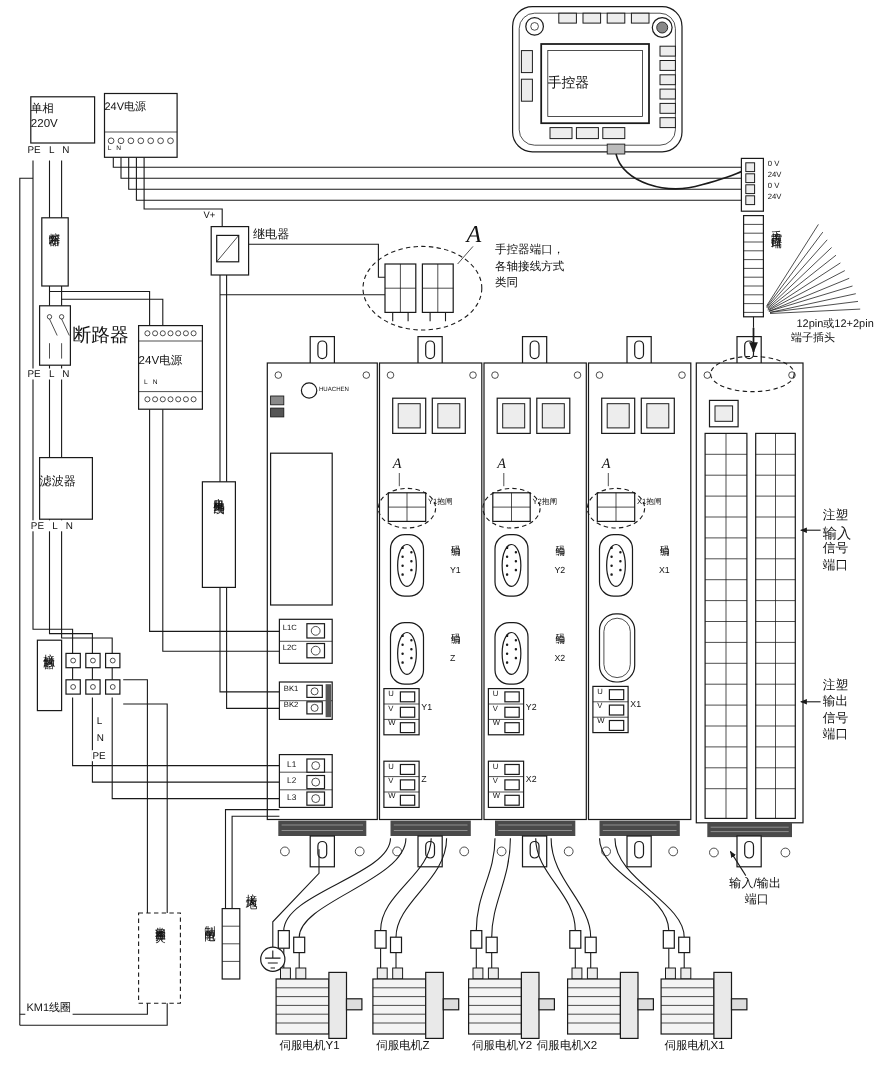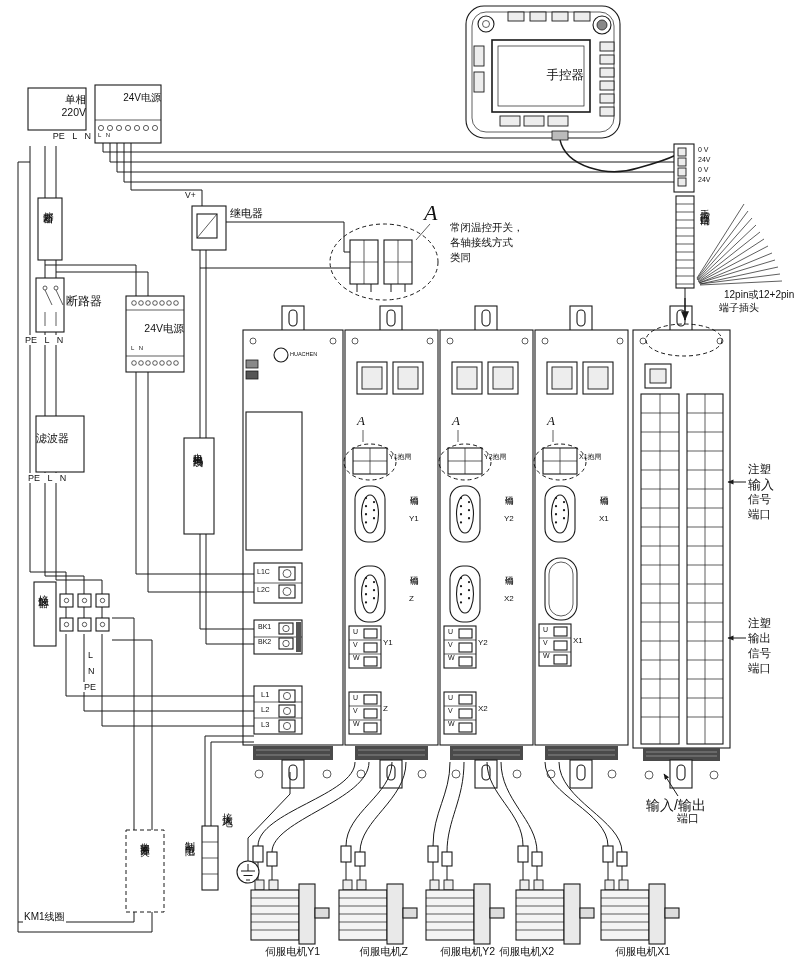--- a/index.html
+++ b/index.html
@@ -1,20 +1,20 @@
 <!DOCTYPE html>
 <html><head>
 <meta charset="utf-8">
 <style>
   html,body{margin:0;padding:0;background:#fff}
   .stage{position:relative;width:800px;height:980px;background:#fff;overflow:hidden;
          font-family:"Liberation Sans",sans-serif;color:#111}
   .stage svg{position:absolute;left:0;top:0}
   .lbl{position:absolute;color:#111;line-height:1.15;white-space:nowrap}
-  .c{text-align:right}
+  .c{text-align:left}
   .v{writing-mode:vertical-rl;text-orientation:upright;letter-spacing:2px}
   .bg{background:#fff;padding:0 1px}
   .serif{font-family:"Liberation Serif",serif;font-style:italic}
   .s{fill:#fff;stroke:#1a1a1a;stroke-width:1.1}
   .sf{fill:#ededed;stroke:#1a1a1a;stroke-width:.9}
   .w{fill:none;stroke:#1a1a1a;stroke-width:1}
   .thin{fill:none;stroke:#1a1a1a;stroke-width:.7}
   .dash{fill:none;stroke:#1a1a1a;stroke-width:1;stroke-dasharray:4 3}
 </style>
 </head>
@@ -484,40 +484,40 @@
 </svg>
 
 <div class="lbl c" style="left:28px;top:93px;width:58px;font-size:10.5px">单相</div>
 <div class="lbl c" style="left:28px;top:106px;width:58px;font-size:10.5px">220V</div>
 <div class="lbl c" style="left:25px;top:131px;width:66px;font-size:9px;word-spacing:5px">PE L N</div>
 
 <div class="lbl c" style="left:95px;top:92px;width:66px;font-size:10px">24V电源</div>
 <div class="lbl" style="left:98px;top:132px;font-size:6px;word-spacing:3px">L N</div>
 
 <div class="lbl v" style="left:43px;top:203px;height:54px;font-size:10.5px;letter-spacing:1px">熔断器</div>
-<div class="lbl" style="left:66px;top:295px;font-size:12px">断路器</div>
+<div class="lbl" style="left:66px;top:295px;font-size:17px">断路器</div>
 <div class="lbl bg" style="left:24px;top:335px;font-size:9px;word-spacing:5px">PE L N</div>
 
 <div class="lbl c" style="left:126px;top:322px;width:58px;font-size:10.5px">24V电源</div>
 <div class="lbl" style="left:131px;top:345px;font-size:6px;word-spacing:3px">L N</div>
 
 <div class="lbl" style="left:230px;top:207px;font-size:11px">继电器</div>
 <div class="lbl" style="left:185px;top:191px;font-size:8.5px">V+</div>
 
 <div class="lbl c" style="left:36px;top:432px;width:24px;font-size:11px">滤波器</div>
 <div class="lbl bg" style="left:27px;top:473px;font-size:9px;word-spacing:5px">PE L N</div>
 
 <div class="lbl v" style="left:192px;top:445px;height:84px;font-size:10px;letter-spacing:1px">电机抱闸线</div>
 <div class="lbl v" style="left:38px;top:586px;height:58px;font-size:10.5px">接触器</div>
 
 <div class="lbl bg" style="left:87px;top:650px;font-size:9px">L</div>
 <div class="lbl bg" style="left:87px;top:666px;font-size:9px">N</div>
 <div class="lbl bg" style="left:83px;top:682px;font-size:9px">PE</div>
 
-<div class="lbl" style="left:450px;top:221px;font-size:10.5px">常闭温控开关，</div>
+<div class="lbl" style="left:450px;top:221px;font-size:10.5px">手控器端口，</div>
 <div class="lbl" style="left:450px;top:236px;font-size:10.5px">各轴接线方式</div>
 <div class="lbl" style="left:450px;top:251px;font-size:10.5px">类同</div>
 <div class="lbl serif" style="left:424px;top:200px;font-size:22px">A</div>
 
 <div class="lbl c" style="left:498px;top:68px;width:86px;font-size:12.5px">手控器</div>
 <div class="lbl" style="left:698px;top:146px;font-size:7px">0 V</div>
 <div class="lbl" style="left:698px;top:156px;font-size:7px">24V</div>
 <div class="lbl" style="left:698px;top:166px;font-size:7px">0 V</div>
 <div class="lbl" style="left:698px;top:176px;font-size:7px">24V</div>
 <div class="lbl v" style="left:699px;top:201px;height:66px;font-size:10px">手控器端口</div>
@@ -526,21 +526,21 @@
 
 <div class="lbl" style="left:748px;top:463px;font-size:11.5px">注塑</div>
 <div class="lbl" style="left:748px;top:478px;font-size:13px">输入</div>
 <div class="lbl" style="left:748px;top:493px;font-size:11.5px">信号</div>
 <div class="lbl" style="left:748px;top:508px;font-size:11.5px">端口</div>
 <div class="lbl" style="left:748px;top:617px;font-size:11.5px">注塑</div>
 <div class="lbl" style="left:748px;top:632px;font-size:11.5px">输出</div>
 <div class="lbl" style="left:748px;top:647px;font-size:11.5px">信号</div>
 <div class="lbl" style="left:748px;top:662px;font-size:11.5px">端口</div>
 
-<div class="lbl" style="left:646px;top:797px;font-size:14px">输入/输出</div>
+<div class="lbl" style="left:663px;top:797px;font-size:11px">输入/输出</div>
 <div class="lbl" style="left:677px;top:812px;font-size:11px">端口</div>
 
 <div class="lbl v" style="left:222px;top:804px;height:46px;font-size:10.5px">接大地</div>
 <div class="lbl v" style="left:139px;top:835px;height:74px;font-size:9.5px;letter-spacing:1px">常闭温控开关</div>
 <div class="lbl v" style="left:184px;top:833px;height:58px;font-size:10px">制动电阻</div>
 <div class="lbl bg" style="left:23px;top:911px;font-size:10px">KM1线圈</div>
 
 <div class="lbl" style="left:290px;top:351px;font-size:5.5px">HUACHEN</div>
 <div class="lbl" style="left:257px;top:568px;font-size:7px">L1C</div>
 <div class="lbl" style="left:257px;top:586px;font-size:7px">L2C</div>

